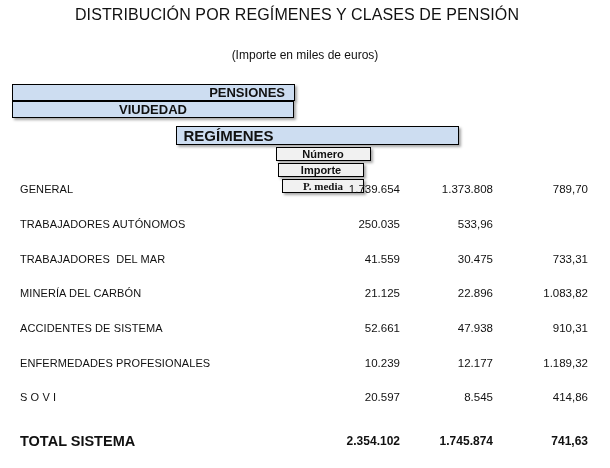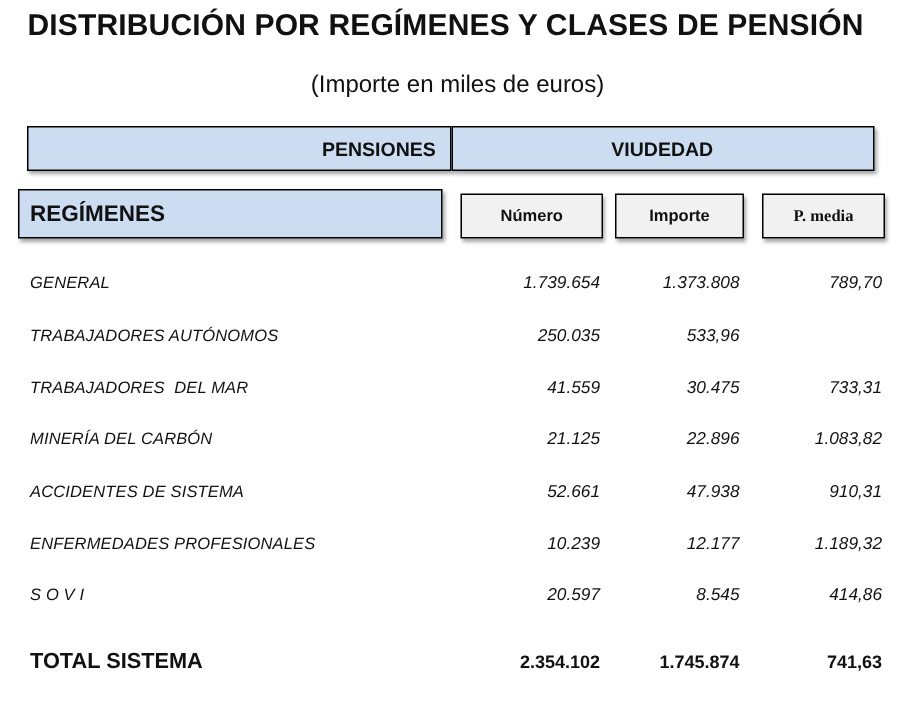--- a/index.html
+++ b/index.html
@@ -13,73 +13,73 @@
     position:relative;
     width:610px;height:468px;
     background:#ffffff;
     font-family:"Liberation Sans", sans-serif;
     color:#111;
     overflow:hidden;
   }
   .title{
     position:absolute;top:6px;left:0;width:594px;
     text-align:center;
-    font-size:20px;font-weight:bold;
+    font-size:16px;font-weight:normal;
     letter-spacing:0.1px;
     color:#111;
   }
   .subtitle{
     position:absolute;top:48px;left:0;width:610px;
     text-align:center;
-    font-size:16px;
+    font-size:12px;
     color:#111;
   }
   .hdr-box{
     border:1.5px solid var(--border);
     background:var(--blue);
     box-shadow:1.5px 2px 2.5px rgba(0,0,0,0.35);
     display:flex;align-items:center;
     font-weight:bold;
   }
   .hdr-row1{
     position:absolute;top:84px;left:12px;width:576px;height:30px;
-    display:flex;justify-content:center;
+    display:flex;justify-content:flex-start;flex-direction:column;
   }
   .box-pensiones{
     width:283px;height:30px;
     justify-content:flex-end;padding-right:9px;
     font-size:13px;
   }
   .box-viudedad{
     width:282px;height:30px;
     justify-content:center;
     font-size:13px;
   }
   .hdr-row2{
-    position:absolute;top:126px;left:12px;width:578px;height:33px;
-    display:flex;align-items:center;
+    position:absolute;top:126px;left:28px;width:578px;height:33px;
+    display:flex;align-items:center;flex-direction:column;
   }
   .box-regimenes{
     width:283px;height:33px;
     justify-content:flex-start;padding-left:7px;
     font-size:15px;
   }
   .col-box{
     border:1.5px solid var(--border);
     background:var(--gray);
     box-shadow:1.5px 2px 2.5px rgba(0,0,0,0.35);
     height:30px;margin-top:2px;
     display:flex;align-items:center;justify-content:center;
     font-weight:bold;font-size:11px;
   }
   .box-numero{width:95px;margin-left:12px;}
   .box-importe{width:86px;margin-left:8px;}
   .box-pmedia{width:82px;margin-left:12px;font-family:Liberation Serif, serif;}
   .rows{
-    position:absolute;top:172px;left:12px;width:576px;font-style:italic;
+    position:absolute;top:172px;left:12px;width:576px;
   }
   .row{
     display:grid;
     grid-template-columns:283px 105px 93px 95px;
     height:34.7px;
     align-items:center;
     font-size:11px;
   }
   .row .label{
     padding-left:8px;

